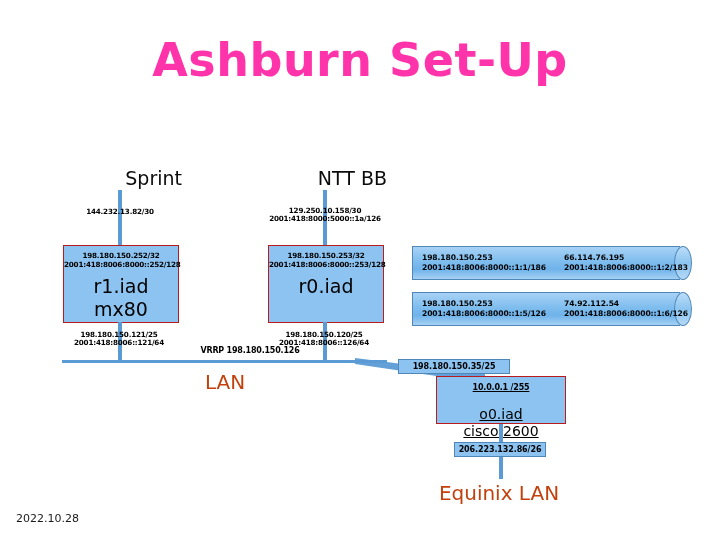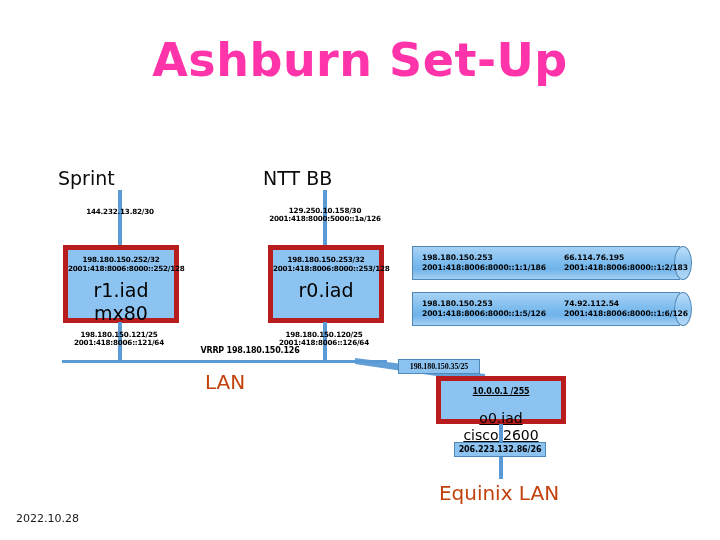--- a/index.html
+++ b/index.html
@@ -21,36 +21,36 @@
     color:#FF33AA;
     letter-spacing:0.5px;
     line-height:52px;
   }
 
   
   .abs{position:absolute;}
 
   .provider-label{
     font-family:"DejaVu Sans","Liberation Sans",sans-serif;
-    font-size:19px;color:#0b0b0b;text-align:left;white-space:nowrap;
+    font-size:19px;color:#0b0b0b;text-align:right;white-space:nowrap;
   }
   .lan-label{
     font-family:"DejaVu Sans","Liberation Sans",sans-serif;
     font-size:20px;color:#c2410c;text-align:center;white-space:nowrap;
   }
 
   
   .vline{position:absolute;background:#5B9BD5;width:4px;}
   .hline{position:absolute;background:#5B9BD5;height:3px;}
 
   
   .router{
     position:absolute;
     background:#8DC3F0;
-    border:5px solid #b91c1c;
+    border:1px solid #b91c1c;
     box-sizing:border-box;
     text-align:center;
     color:#000;
   }
   .router .ip{
     font-size:7.2px;font-weight:bold;line-height:9px;
     margin-top:5px;white-space:nowrap;letter-spacing:-0.2px;
   }
   .router .name{
     font-size:19px;line-height:23px;margin-top:6px;
@@ -150,21 +150,21 @@
   <div class="iface" style="left:259px;top:338px;width:130px;">2001:418:8006::126/64</div>
 
   <div class="hline" style="left:62px;top:360px;width:325px;"></div>
   <div class="iface" style="left:180px;top:346px;width:140px;font-size:8px;">VRRP 198.180.150.126</div>
   <div class="abs lan-label" style="left:165px;top:370px;width:120px;">LAN</div>
 
   <svg class="taper" style="left:355px;top:352px;width:130px;height:40px;" viewBox="0 0 130 40">
     <polygon points="0,6 95,18 95,26 0,12" fill="#5B9BD5" opacity="0.95"></polygon>
     <polygon points="95,18 130,22 130,26 95,26" fill="#5B9BD5" opacity="0.95"></polygon>
   </svg>
-  <div class="chip" style="left:398px;top:359px;width:82px;height:15px;font-family:Liberation Serif, serif;">198.180.150.35/25</div>
+  <div class="chip" style="left:398px;top:359px;width:112px;height:15px;">198.180.150.35/25</div>
 
   <div class="cyl" style="left:412px;top:246px;width:280px;height:34px;">
     <div class="body" style="width:268px;"></div>
     <div class="cap" style="left:262px;"></div>
     <div class="txt-l" style="left:10px;">
       <div>198.180.150.253</div>
       <div>2001:418:8006:8000::1:1/186</div>
     </div>
     <div class="txt-r" style="left:152px;">
       <div>66.114.76.195</div>

